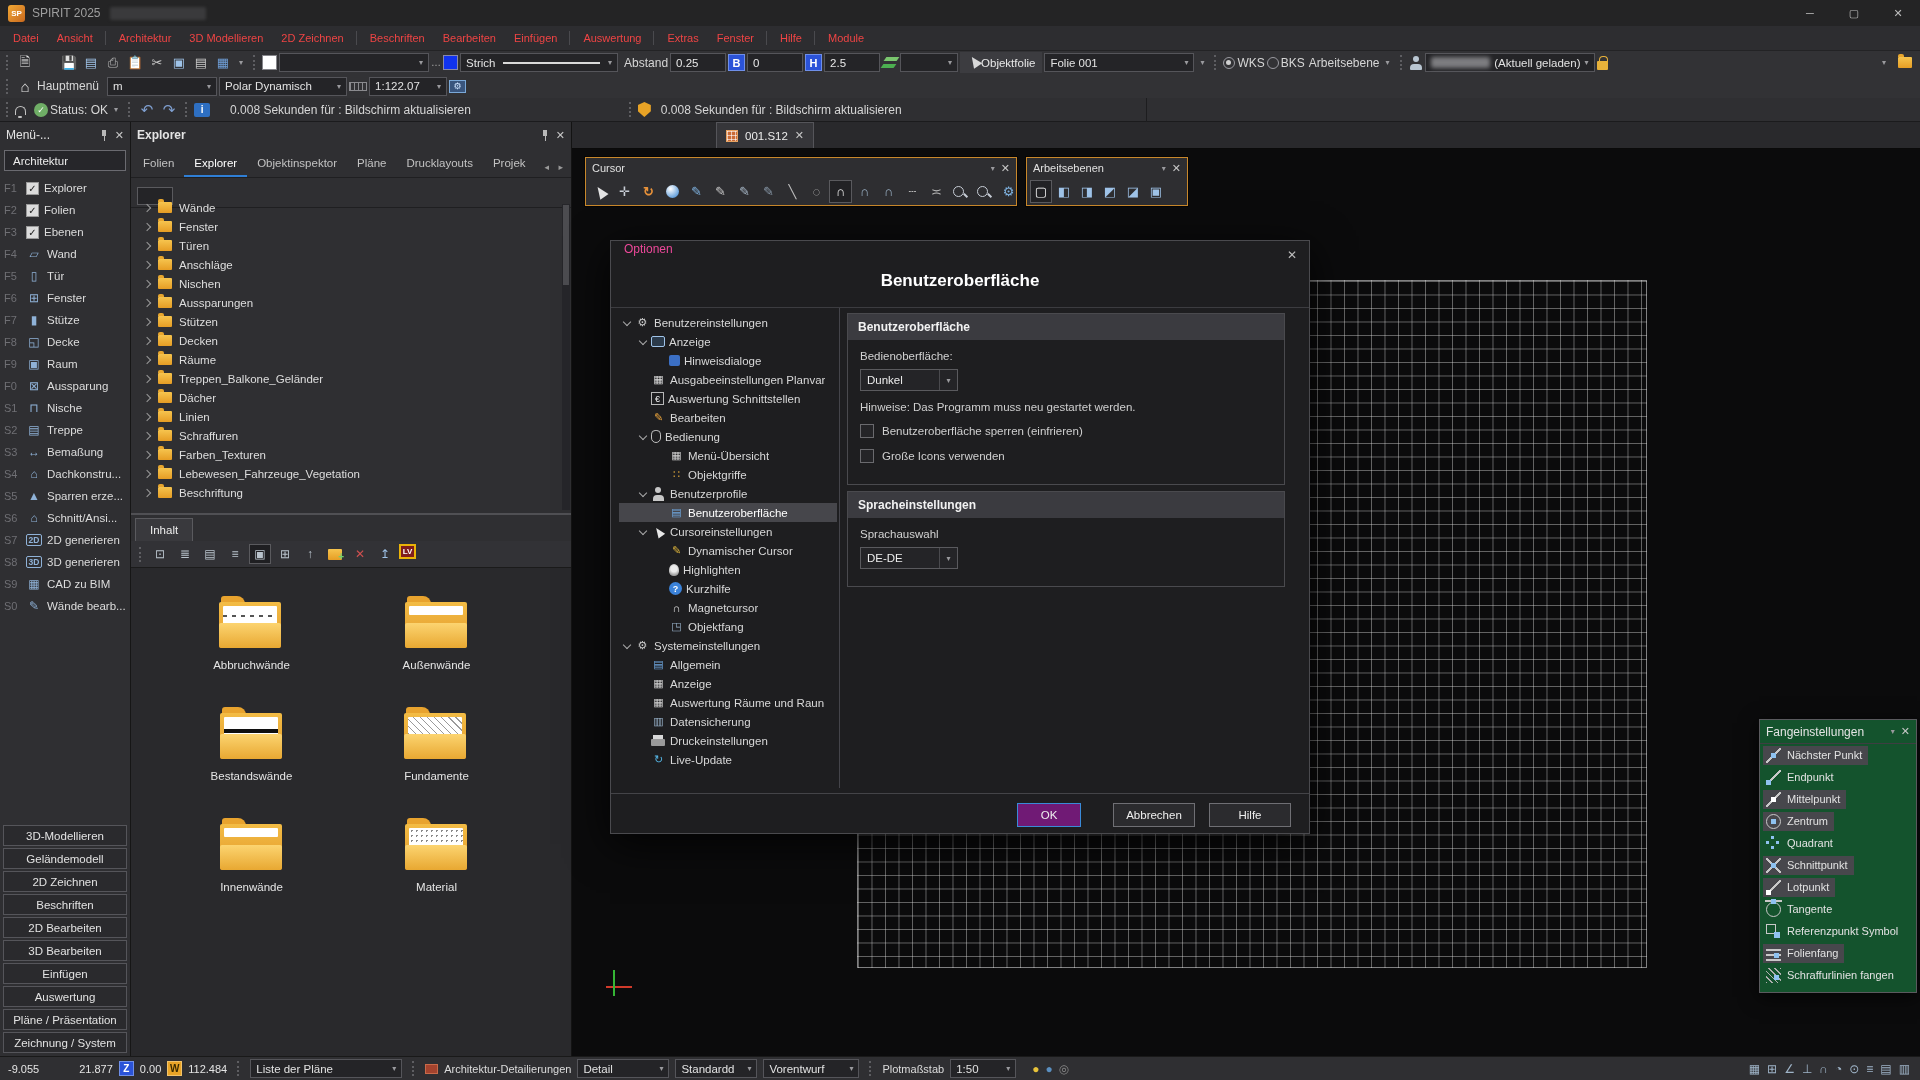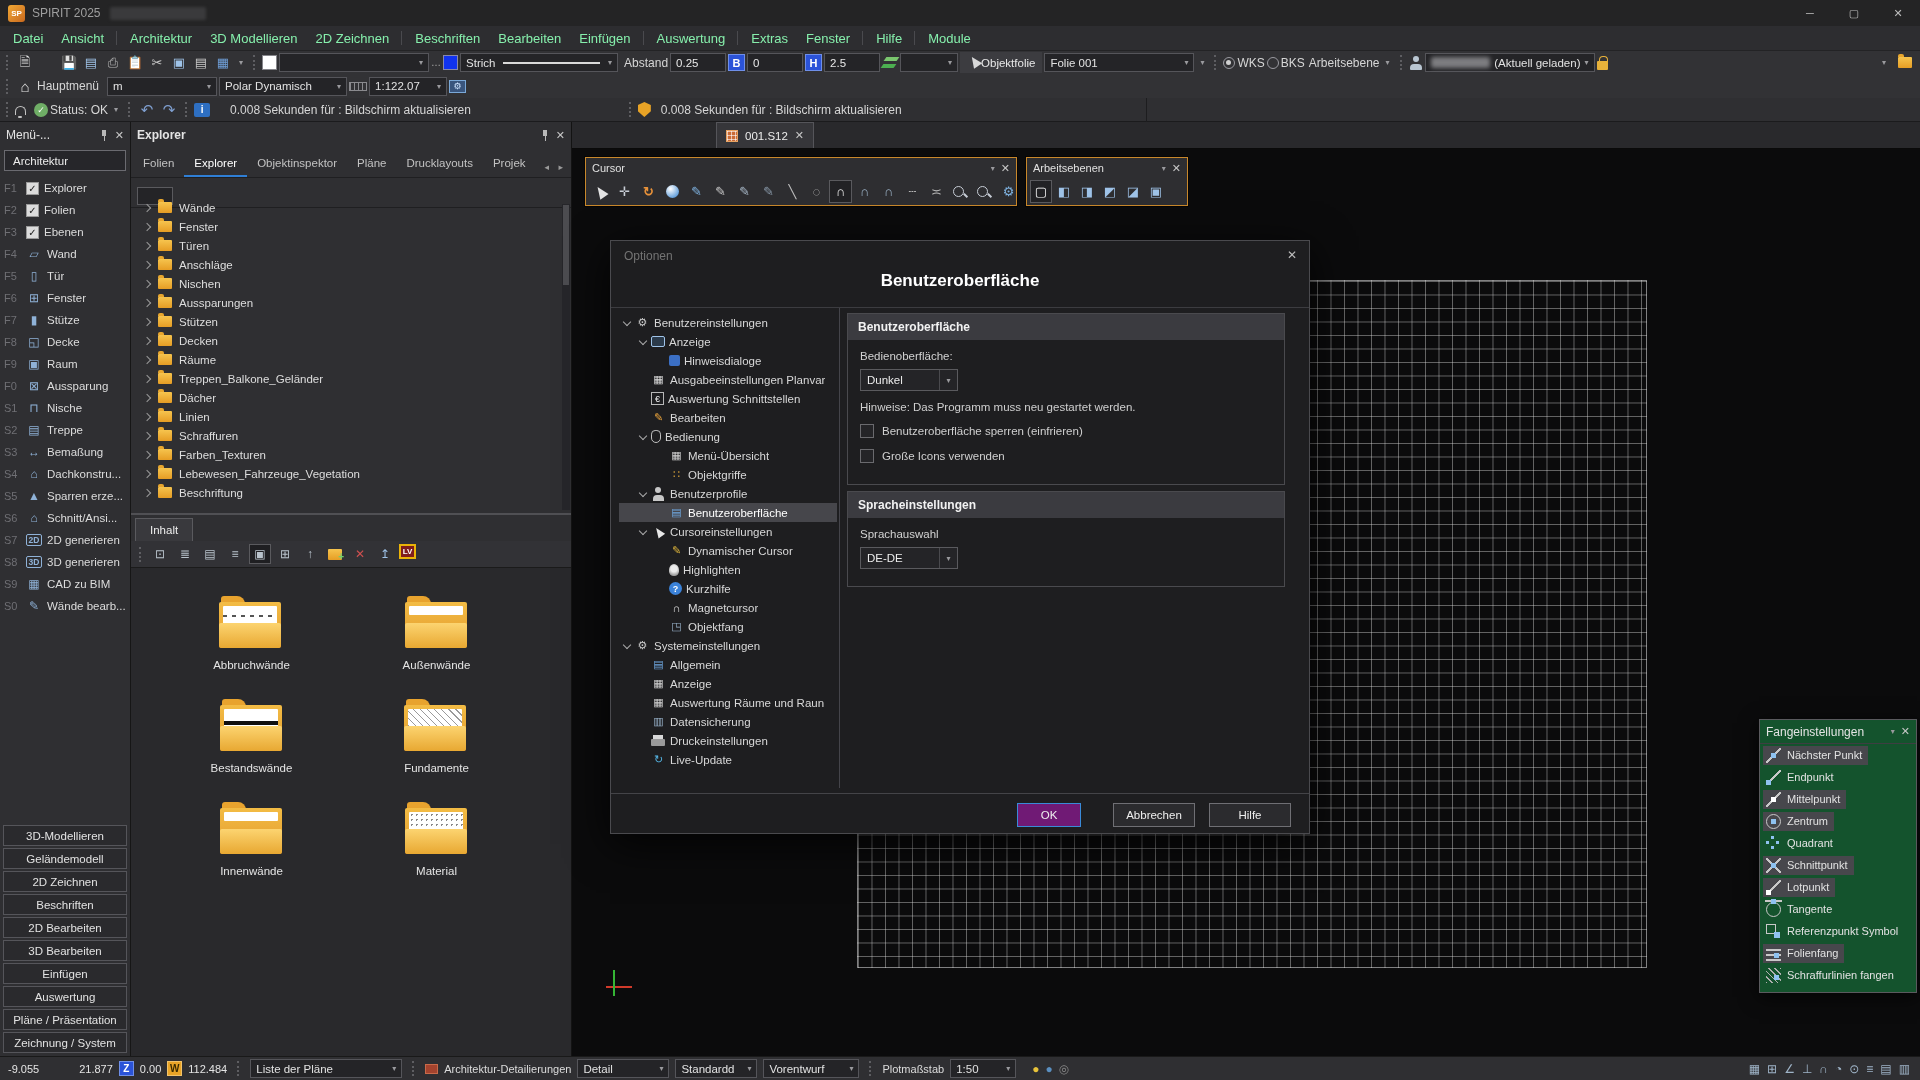--- a/index.html
+++ b/index.html
@@ -11,21 +11,21 @@
   #titlebar{position:absolute;left:0;top:0;right:0;height:26px;background:#242425;display:flex;align-items:center;}
   .app-ic{width:17px;height:17px;margin:0 7px 0 8px;background:linear-gradient(135deg,#f0a835,#c9691e);
           border-radius:3px;color:#fff;font-size:8px;font-weight:bold;display:flex;align-items:center;justify-content:center;flex:none;}
   .t-title{color:#9f9f9f;font-size:12px;}
   .t-blur{width:96px;height:13px;background:#3a3a3c;margin-left:10px;border-radius:2px;filter:blur(1.5px);}
   .win-btns{margin-left:auto;display:flex;height:100%;}
   .win-btn{width:44px;height:100%;display:flex;align-items:center;justify-content:center;color:#bdbdbd;font-size:11px;}
 
   
   #menubar{position:absolute;left:0;top:26px;right:0;height:24px;background:#2d2d30;display:flex;align-items:center;padding-left:4px;}
-  .mi{padding:0 9px;color:#86efac;font-size:13px;height:100%;display:flex;align-items:center;position:relative;}
+  .mi{padding:0 9px;color:#ef4444;font-size:11px;height:100%;display:flex;align-items:center;position:relative;}
   .mi[data-sep="1"]{margin-right:8px;}
   .mi[data-sep="1"]::after{content:"";position:absolute;right:-4px;top:5px;height:14px;width:1px;background:#4a4a4e;}
 
   
   .tbrow{position:absolute;left:0;right:0;height:24px;background:#323235;display:flex;align-items:center;gap:2px;padding-left:2px;}
   #toolbar1{top:50px;border-top:1px solid #232325;}
   #toolbar2{top:74px;}
   #statusrow{top:98px;background:#2f2f32;border-bottom:1px solid #1b1b1d;}
   .grip{width:3px;height:15px;border-left:2px dotted #5e5e62;margin:0 4px;flex:none;}
   .tbtn{width:20px;height:20px;display:flex;align-items:center;justify-content:center;color:#bcc8d4;font-size:13px;flex:none;}
@@ -107,21 +107,21 @@
   #inhaltbar{position:absolute;left:0;right:0;top:391px;height:28px;border-top:2px solid #505054;}
   .inhalt-tab{display:inline-flex;align-items:center;height:23px;padding:0 14px;background:#39393d;border:1px solid #5a5a5e;border-bottom:none;color:#ececec;font-size:11.5px;margin:3px 0 0 4px;}
   #ctoolbar{position:absolute;left:0;right:0;top:419px;height:26px;background:#323236;display:flex;align-items:center;gap:3px;padding-left:4px;}
   .ctbtn{min-width:22px;height:20px;display:flex;align-items:center;justify-content:center;color:#b9c3cc;font-size:12px;padding:0 2px;border:1px solid transparent;}
   .ctbtn[data-pressed="1"]{background:#1f1f22;border-color:#5a5a5e;}
   .ctbtn[data-ic="folder-new"]{position:relative;}
   .ctbtn[data-ic="folder-new"]::before{content:"";width:14px;height:11px;background:linear-gradient(180deg,#f6c44e,#e69d24);border-radius:1px;}
   .ctbtn[data-ic="folder-new"]::after{content:"+";position:absolute;right:1px;bottom:1px;color:#6fce6f;font-size:10px;font-weight:bold;}
   .ctbtn[data-ic="badge-doc"]{background:#7f1d1d;color:#fff;font-size:8px;font-weight:bold;width:17px;min-width:17px;height:15px;border:2px solid #eab308;}
   #cgrid{position:absolute;left:0;right:0;top:445px;bottom:0;background:#29292c;border-top:1px solid #1b1b1b;
-         display:grid;grid-template-columns:185px 185px;padding:28px 16px 0 28px;row-gap:28px;justify-items:center;align-content:start;}
+         display:grid;grid-template-columns:185px 185px;padding:28px 16px 0 28px;row-gap:36px;justify-items:center;align-content:start;}
   .citem{display:flex;flex-direction:column;align-items:center;}
   .bfolder{position:relative;width:64px;height:52px;}
   .f-tab{position:absolute;left:2px;top:0;width:24px;height:12px;background:#e8a32e;border-radius:3px 8px 0 0;}
   .f-back{position:absolute;left:0;top:6px;right:2px;bottom:0;background:linear-gradient(180deg,#f3bc45,#e2992a);border-radius:2px;}
   .f-paper{position:absolute;left:4px;top:10px;right:6px;height:24px;background:#fff;border-radius:1px;}
   .f-front{position:absolute;left:0;right:2px;bottom:0;height:25px;background:linear-gradient(180deg,#fcd470,#e8a832);border-radius:2px 2px 3px 3px;}
   .bfolder[data-pat="plain"] .f-paper{height:9px;}
   .bfolder[data-pat="dashes"] .f-paper{background:#fff repeating-linear-gradient(90deg,#555 0 4px,rgba(0,0,0,0) 4px 9px) 0 9px/100% 2px no-repeat;}
   .bfolder[data-pat="line"] .f-paper{background:#fff linear-gradient(#101010,#101010) 0 62%/100% 4px no-repeat;}
   .bfolder[data-pat="hatch"] .f-paper{background-image:repeating-linear-gradient(45deg,#9a9a9a 0 1px,rgba(0,0,0,0) 1px 5px);}
@@ -152,21 +152,21 @@
   .cbtn[data-ic="mag"]::before,.cbtn[data-ic="magp"]::before{content:"";width:9px;height:9px;border:1.5px solid #c7cdd6;border-radius:50%;}
   .cbtn[data-ic="mag"]::after,.cbtn[data-ic="magp"]::after{content:"";width:5px;height:1.5px;background:#c7cdd6;transform:rotate(45deg) translate(2px,3px);}
   .cbtn[data-ic="magp"]{color:#8fd08f;}
   #cursor-tb{left:13px;top:35px;width:432px;}
   #ae-tb{left:454px;top:35px;width:162px;}
   #ae-tb .cbtn{width:22px;}
 
   
   #dialog{position:absolute;left:610px;top:240px;width:700px;height:594px;background:#1e1e20;border:1px solid #4a4a4e;
           box-shadow:0 10px 40px rgba(0,0,0,.8);z-index:50;}
-  .dlg-syslabel{position:absolute;left:13px;top:8px;color:#737373;font-size:12px;}
+  .dlg-syslabel{position:absolute;left:13px;top:1px;color:#ec4899;font-size:12px;}
   .dlg-close{position:absolute;right:12px;top:7px;color:#bdbdbd;font-size:12px;}
   .dlg-title{position:absolute;left:0;right:0;top:30px;text-align:center;font-size:17px;font-weight:bold;color:#fff;}
   .dlg-topline{position:absolute;left:0;right:0;top:66px;height:1px;background:#3c3c40;}
   #dtree{position:absolute;left:8px;top:72px;width:218px;height:474px;overflow:hidden;}
   .dt-row{height:19px;display:flex;align-items:center;gap:4px;color:#d8d8d8;font-size:11.5px;}
   .dt-row[data-level="0"]{padding-left:4px;}
   .dt-row[data-level="1"]{padding-left:20px;}
   .dt-row[data-level="2"]{padding-left:38px;}
   .dt-row[data-sel="1"]{background:#46464b;color:#fff;}
   .dt-ic{width:15px;height:14px;display:flex;align-items:center;justify-content:center;font-size:11px;flex:none;color:#c8c8c8;}

